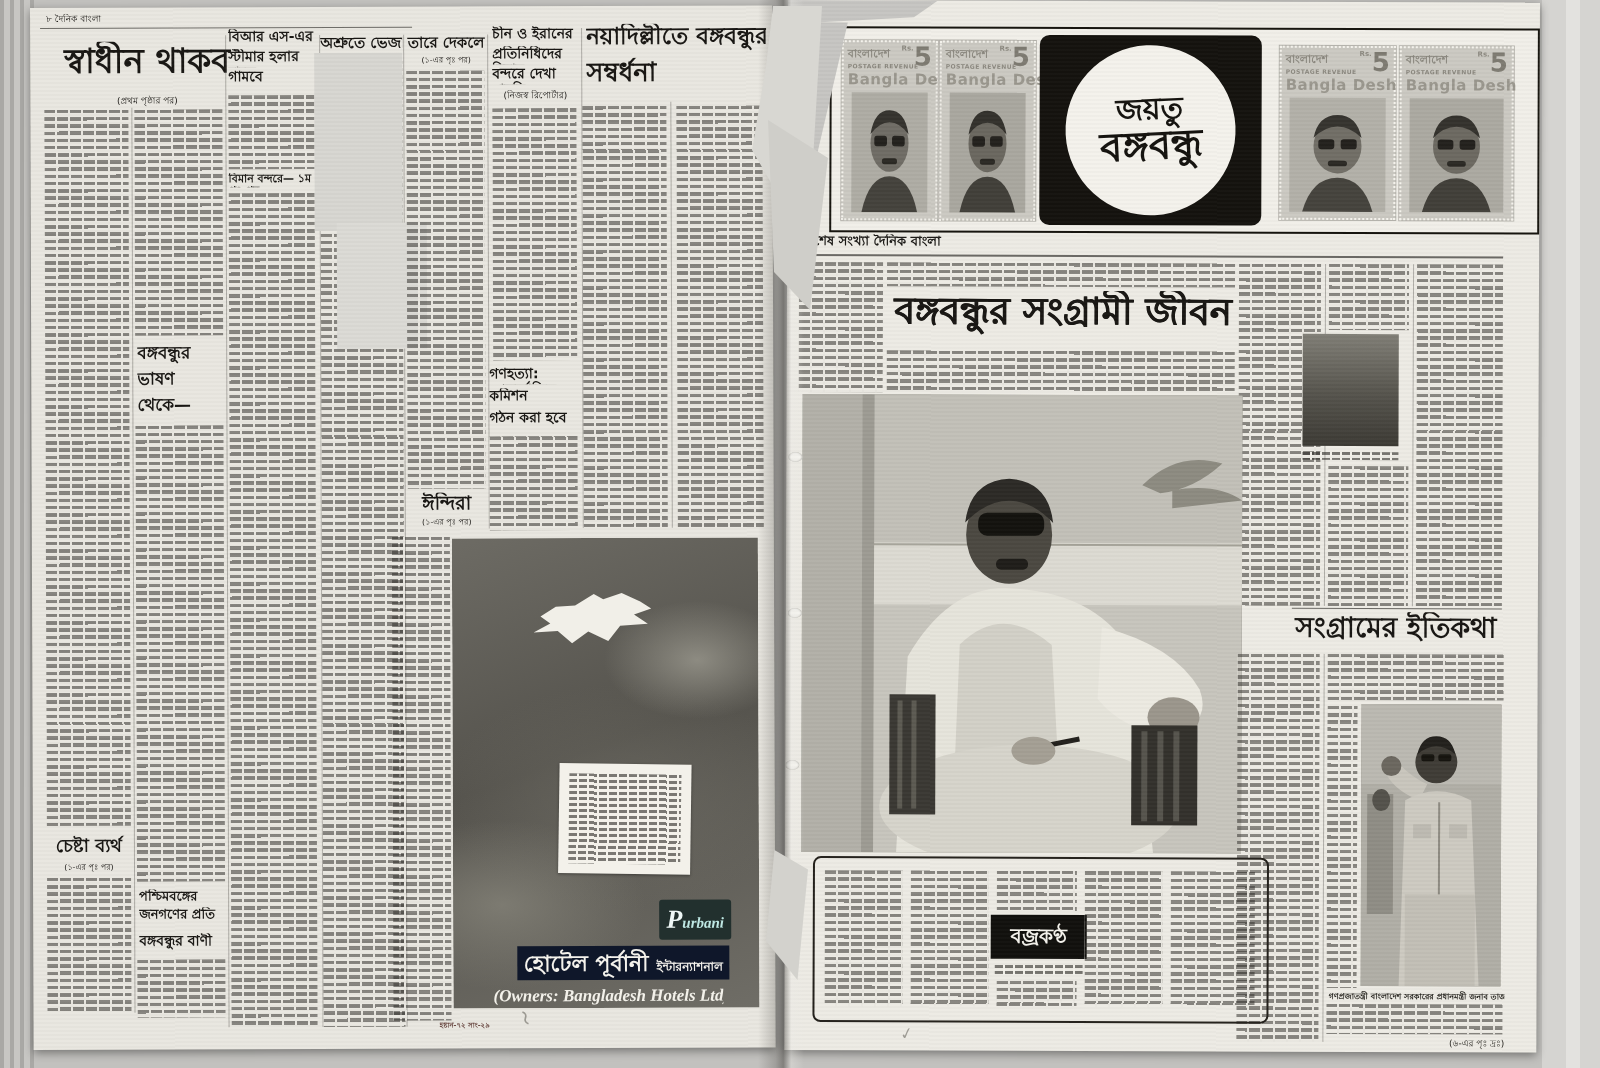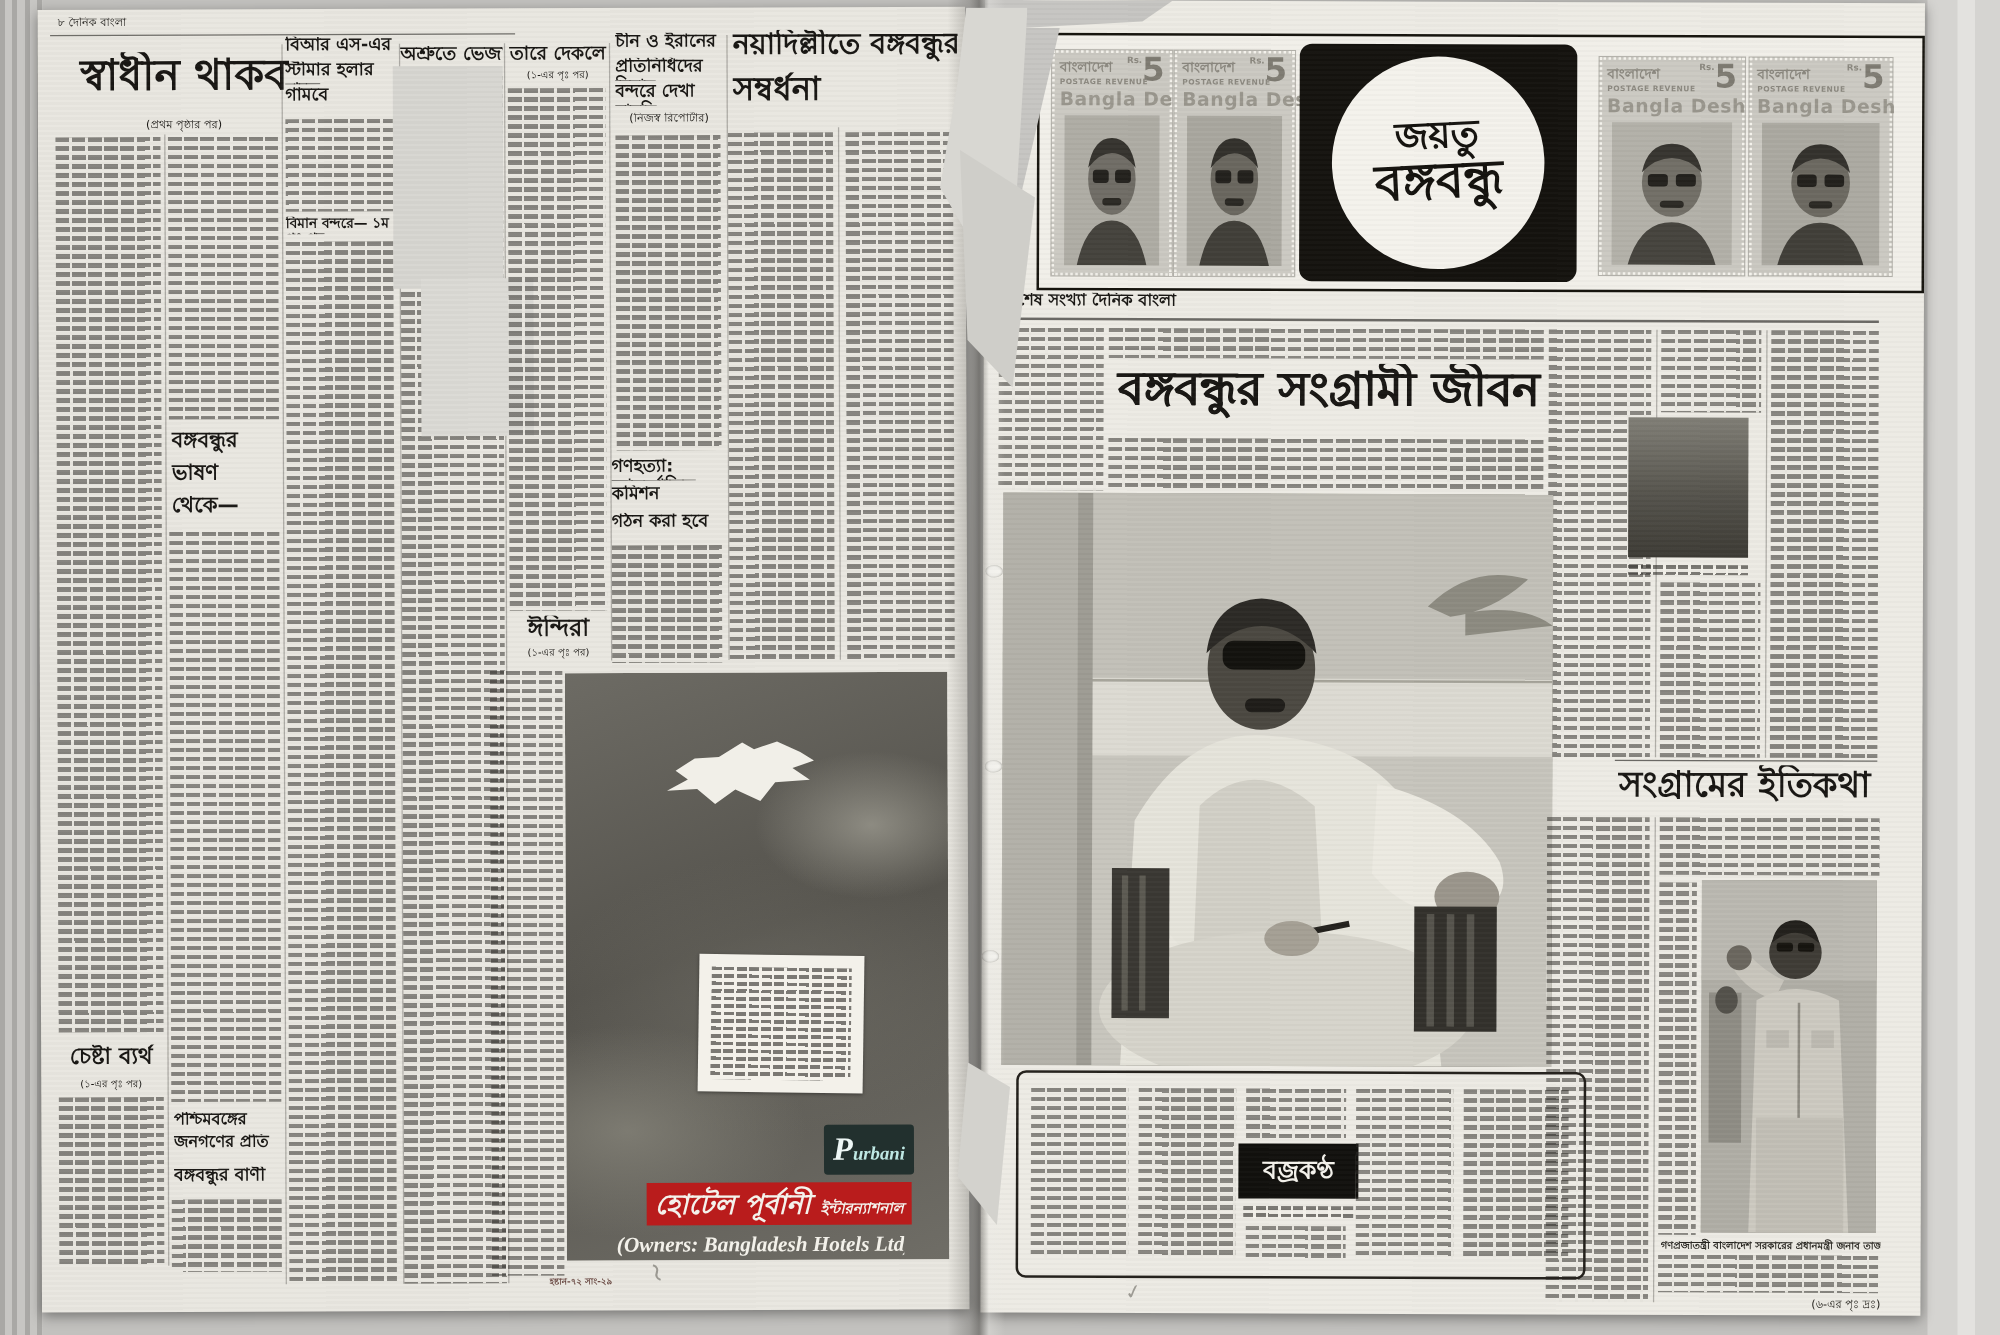--- a/index.html
+++ b/index.html
@@ -45,21 +45,21 @@
   
   .adbg{position:absolute;inset:0;
     background:
       radial-gradient(ellipse 150px 95px at 80% 26%,rgba(150,148,138,.85) 0%,rgba(150,148,138,0) 62%),
       radial-gradient(ellipse 220px 130px at 16% 78%,rgba(132,130,120,.8) 0%,rgba(132,130,120,0) 65%),
       radial-gradient(ellipse 260px 160px at 55% 55%,rgba(110,108,100,.6) 0%,rgba(110,108,100,0) 70%),
       linear-gradient(160deg,#6d6b64 0%,#55534d 45%,#6f6d66 100%);}
   .map{position:absolute;background:#f1efe8;transform:rotate(-10deg);
     clip-path:polygon(15% 45%,8% 30%,22% 18%,38% 22%,55% 8%,62% 20%,78% 15%,92% 35%,100% 50%,85% 55%,95% 75%,72% 70%,60% 92%,45% 70%,30% 85%,20% 60%,0 55%);}
   .adcard{position:absolute;background:#f3f1ea;transform:rotate(1deg);box-shadow:0 1px 3px rgba(0,0,0,.4);}
-  .adbar{position:absolute;background:#b91c1c;display:flex;align-items:baseline;justify-content:center;gap:8px;overflow:hidden;font-style:italic;}
+  .adbar{position:absolute;background:#0f172a;display:flex;align-items:baseline;justify-content:center;gap:8px;overflow:hidden;}
   .adbar .b1{font-size:22px;font-weight:bold;color:#f4f2ec;white-space:nowrap;}
   .adbar .b2{font-size:12px;font-weight:bold;color:#f4f2ec;white-space:nowrap;}
   .owners{position:absolute;font-family:"Liberation Serif",serif;font-style:italic;font-weight:bold;
     font-size:17px;color:#f3f1ea;text-align:center;white-space:nowrap;overflow:hidden;}
   .pbadge{position:absolute;background:#22302e;border-radius:3px;display:flex;align-items:center;justify-content:center;overflow:hidden;}
   .purbani{font-family:"Liberation Serif",serif;font-style:italic;font-weight:bold;font-size:15px;color:#bfe8e4;}
   .purbani::first-letter{font-size:26px;color:#eef7f6;}
   
   .fbox{position:absolute;border:2px solid #221f1a;border-radius:8px;}
   .kbadge{position:absolute;background:#11100d;display:flex;align-items:center;justify-content:center;}

